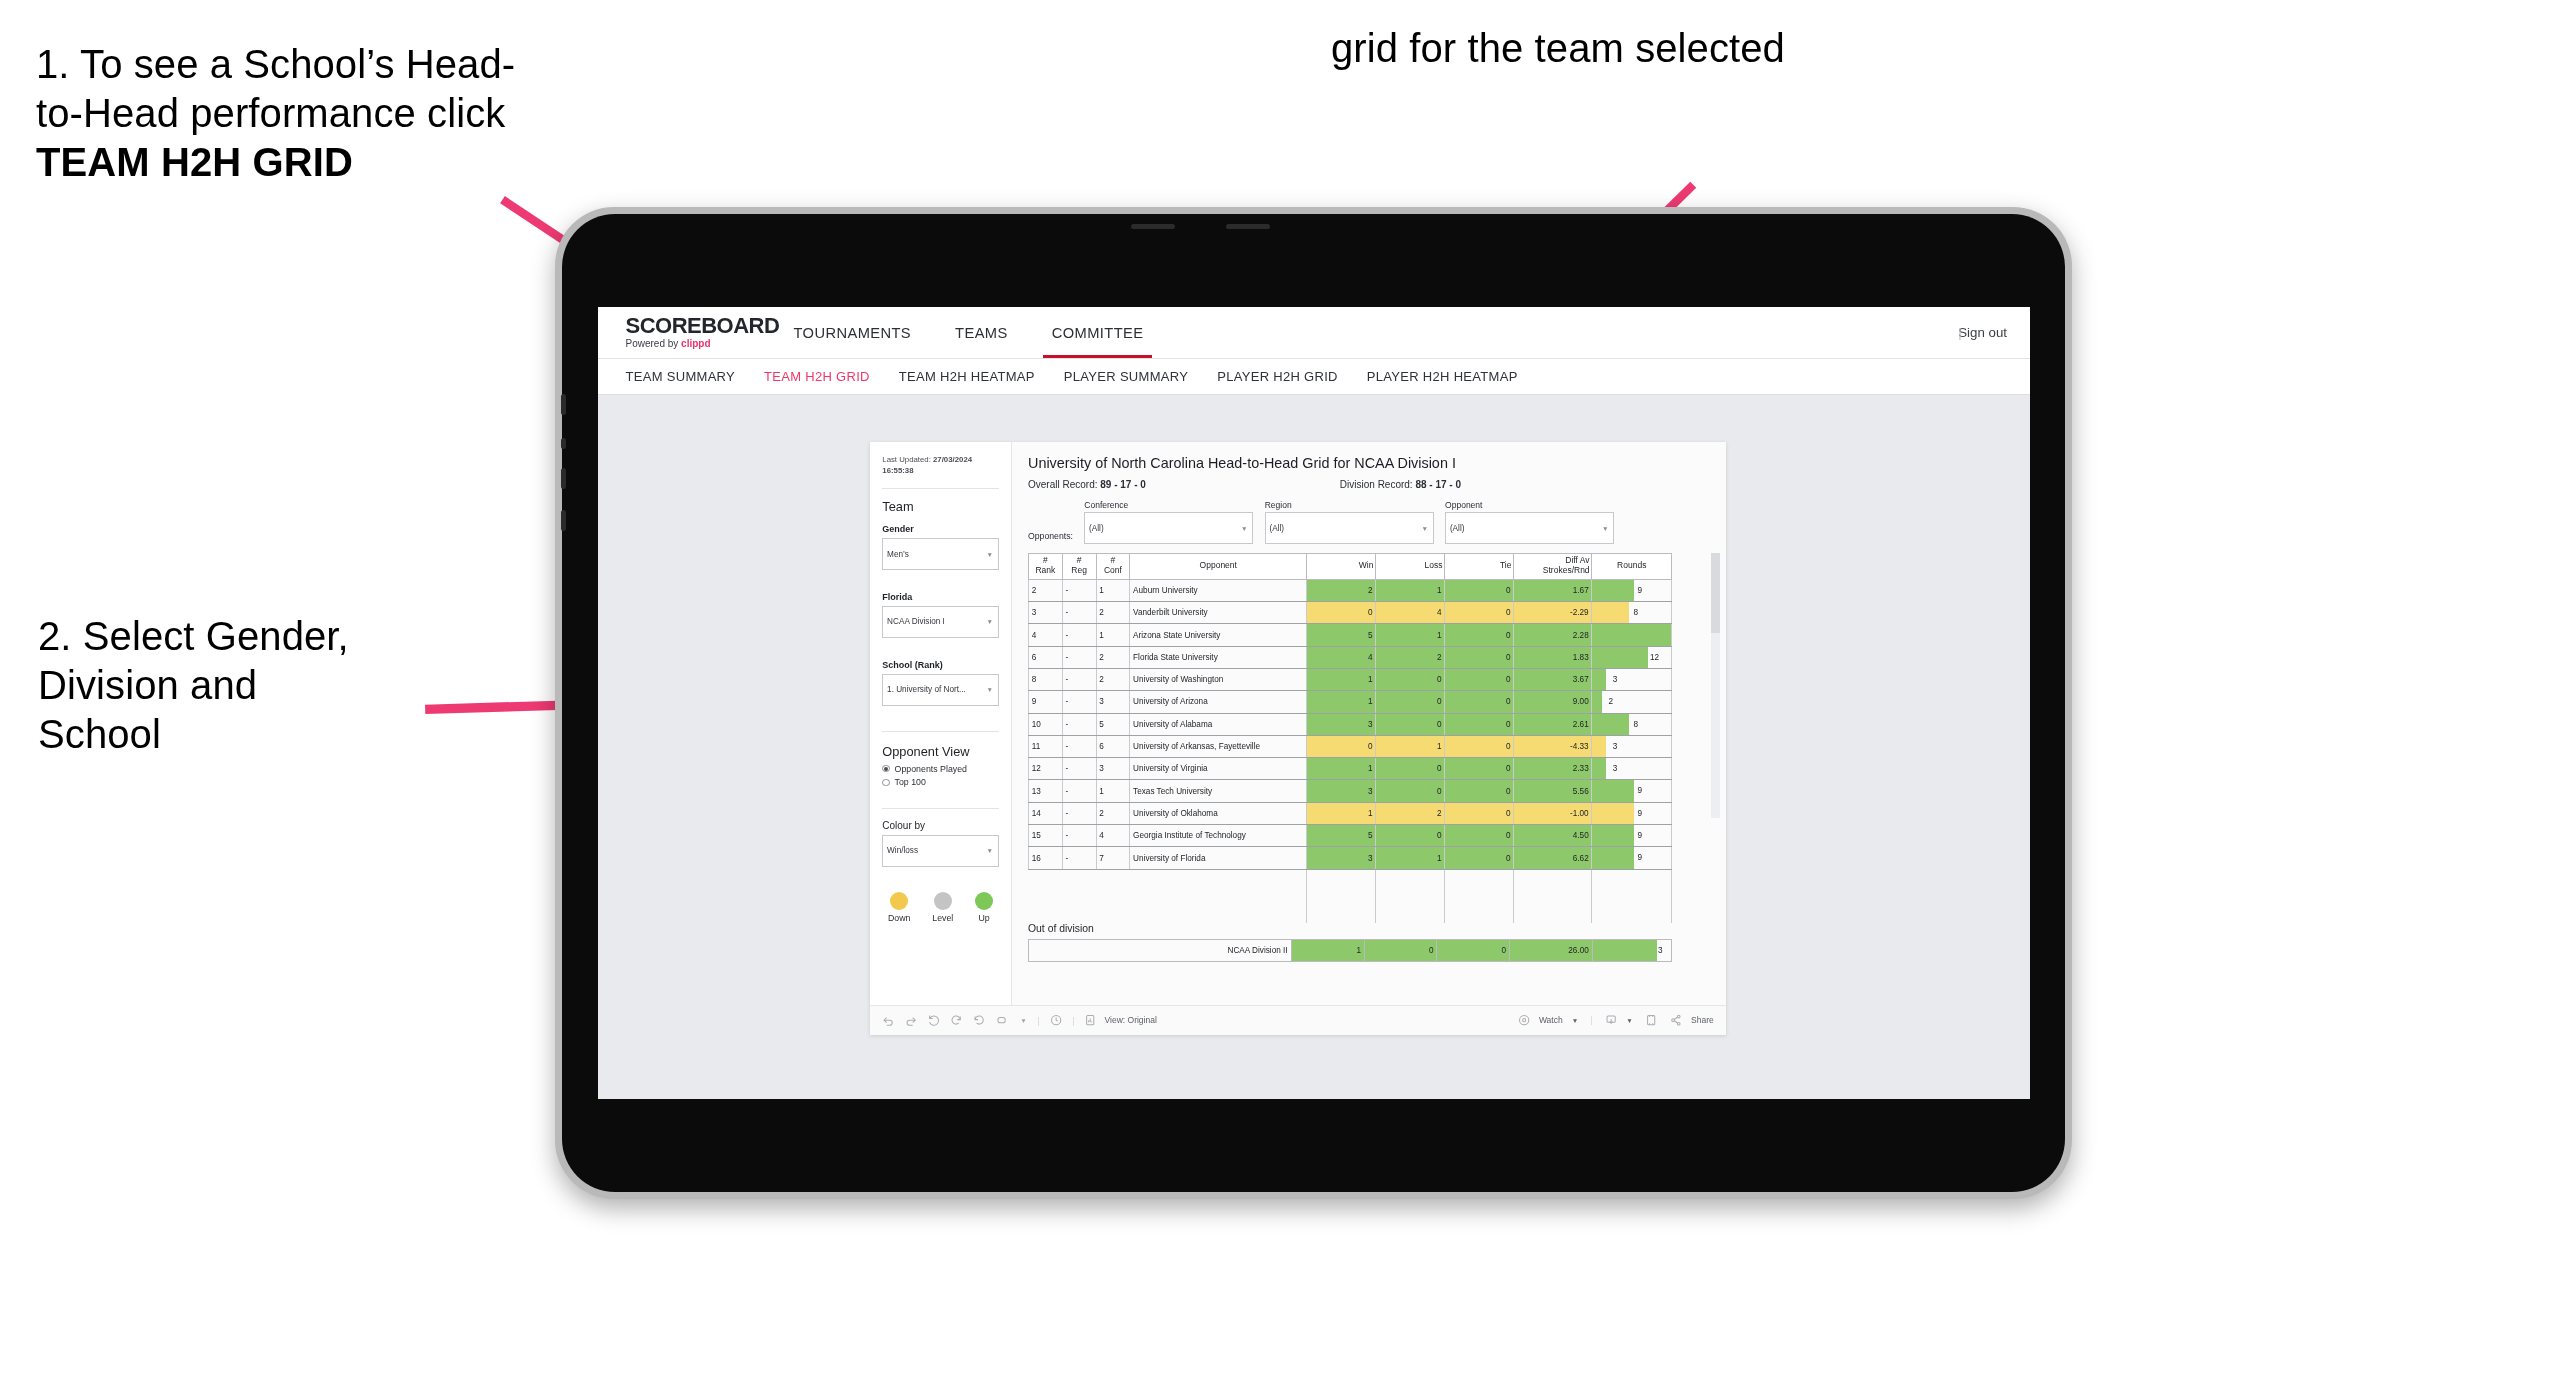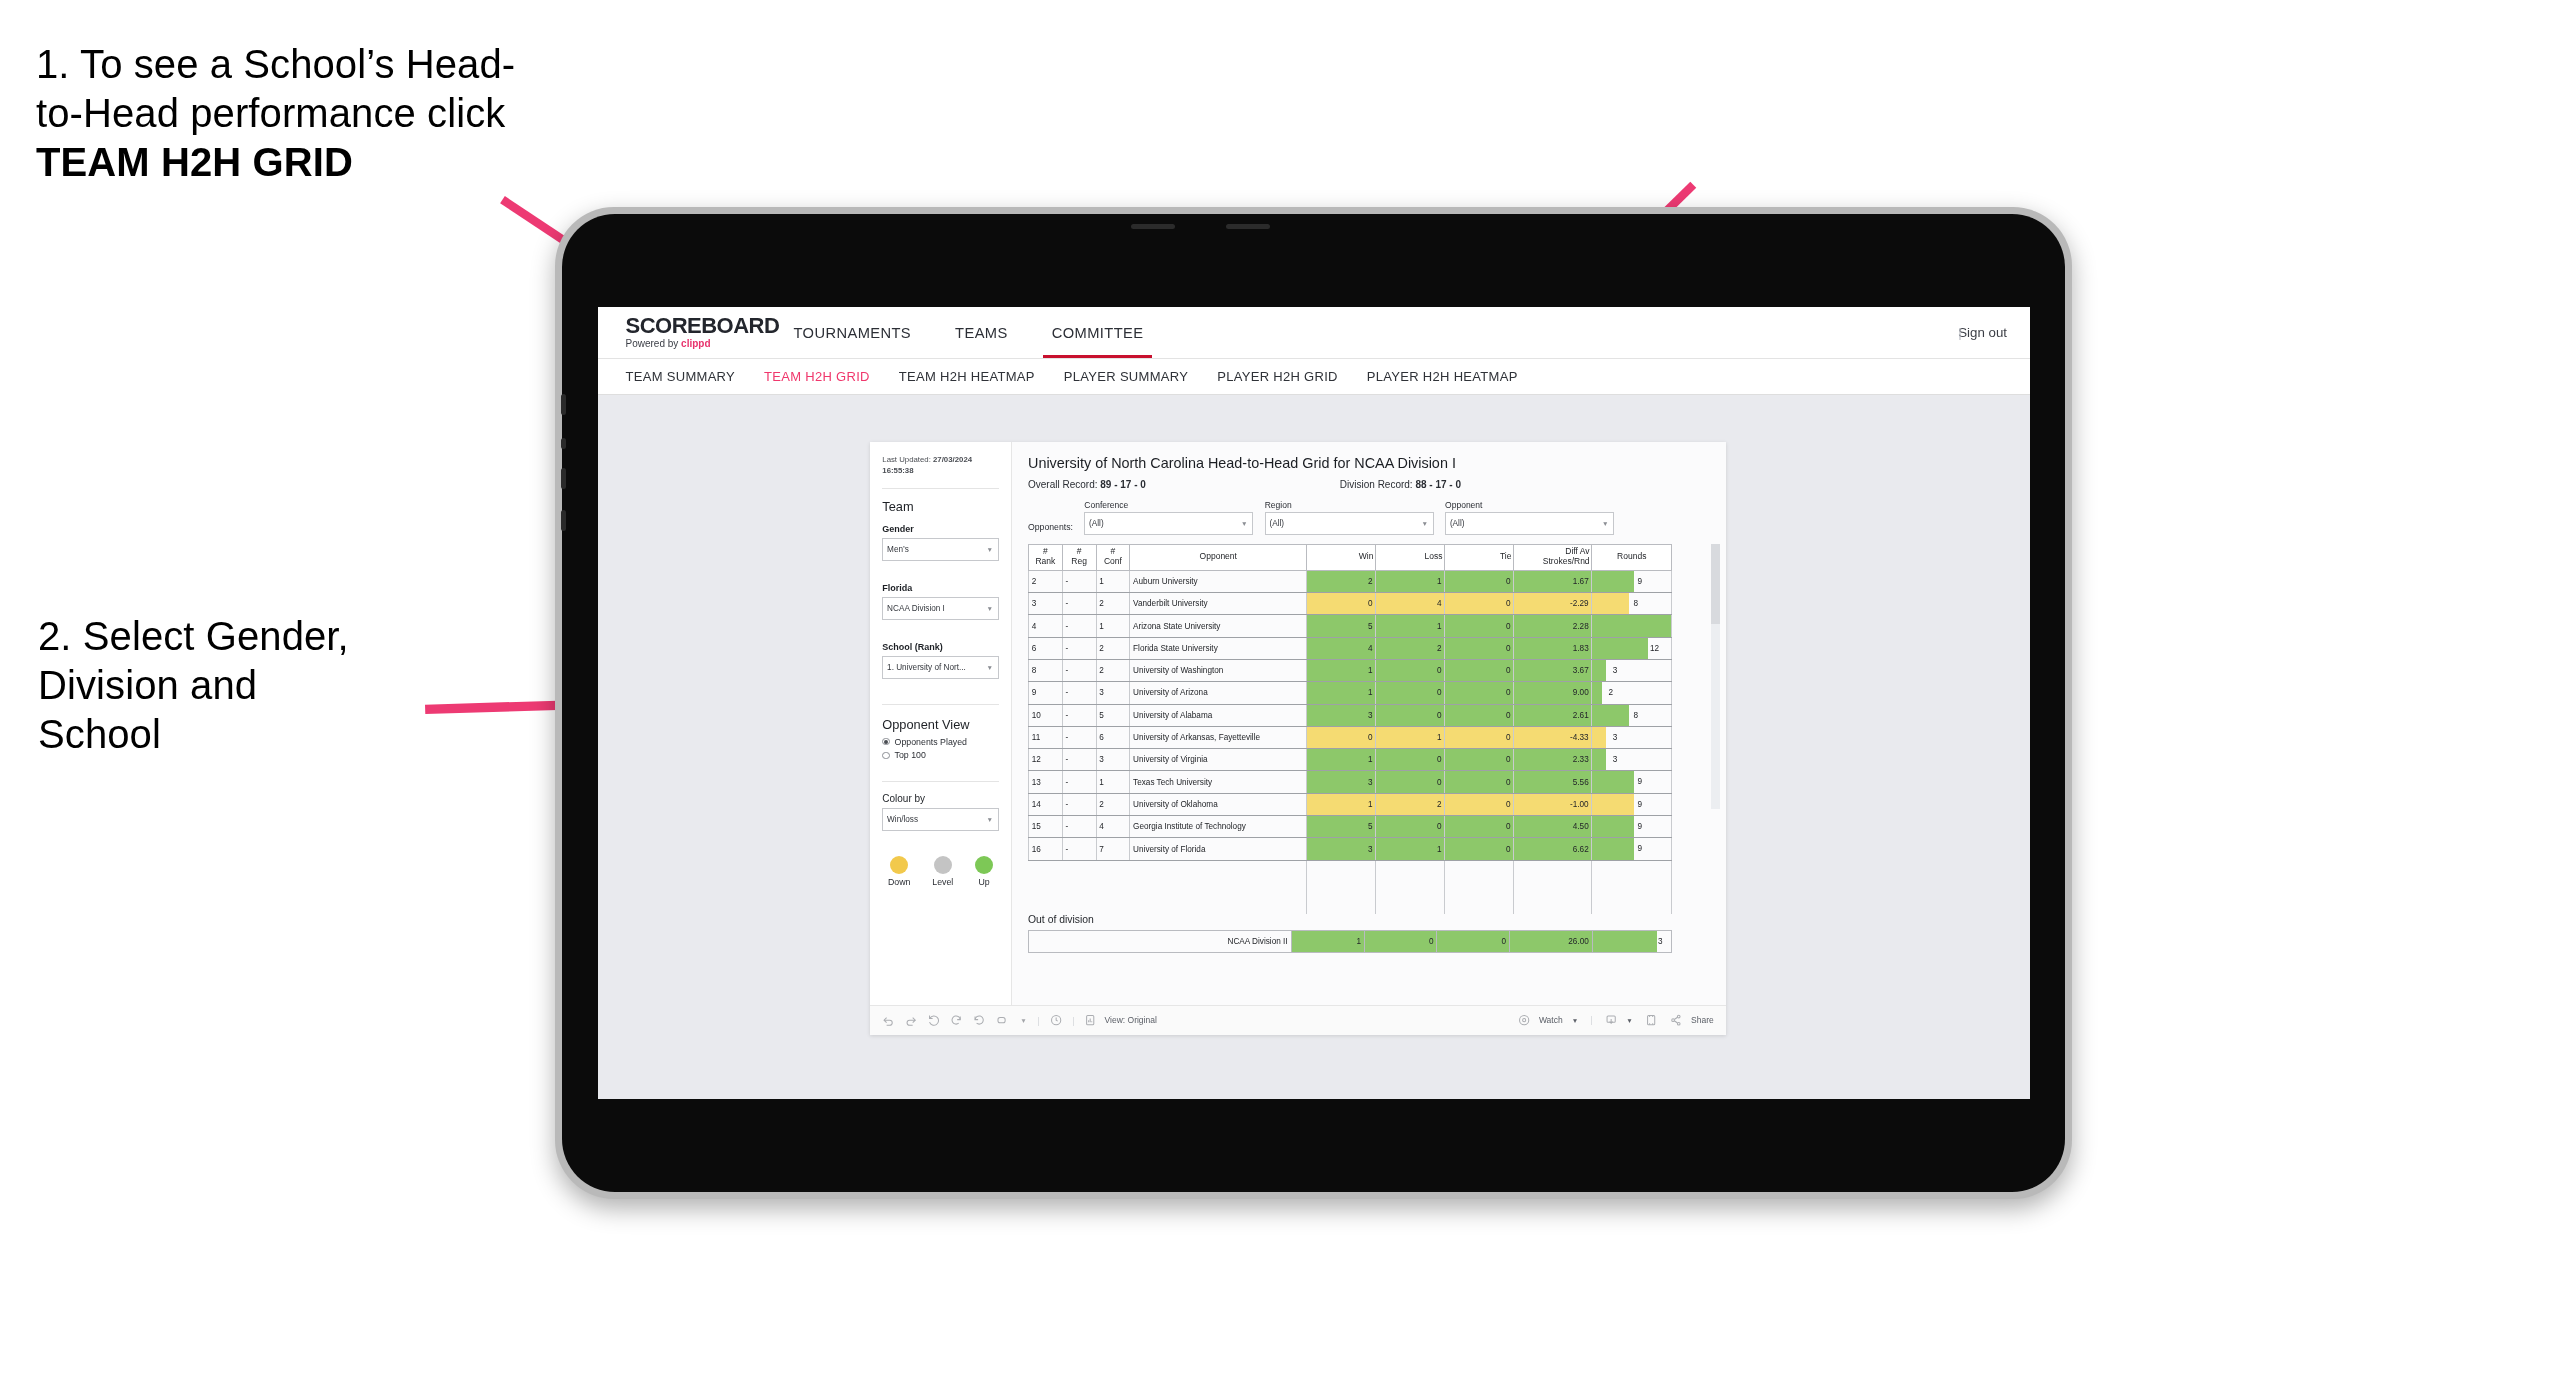--- a/index.html
+++ b/index.html
@@ -49,21 +49,21 @@
       box-shadow:0 0.9px 3.8px rgba(0,0,0,.13);display:flex;flex-direction:column;}
   .sheet-body{flex:1;display:flex;min-height:0;}
 
   
   .pane{width:142px;border-right:0.9px solid #e6e6e6;padding:13.3px 12.3px 0 12.3px;box-sizing:border-box;background:#fff;}
   .updated{font-size:7.8px;color:#4b4e54;line-height:1.35;}
   .updated b{font-weight:bold;}
   .hr{height:0.9px;background:#e4e4e4;margin:11.4px 0 10.4px;}
   .pane h3{margin:0 0 10.4px 0;font-size:12.8px;font-weight:normal;color:#1d2025;}
   .pane h4{margin:0 0 3.8px 0;font-size:9px;font-weight:bold;color:#1d2025;}
-  .sel{height:23px;border:0.9px solid #c6c8cc;background:#fff;display:flex;align-items:center;
+  .sel{height:32px;border:0.9px solid #c6c8cc;background:#fff;display:flex;align-items:center;
        padding:0 3.8px;font-size:8.2px;color:#33363c;box-sizing:border-box;position:relative;}
   .sel .car{position:absolute;right:4.7px;color:#8a8d93;font-size:6.6px;}
   .gap{height:22px;}
   .radio{display:flex;align-items:center;gap:4.7px;font-size:8.8px;color:#2b2e34;margin-top:3.8px;}
   .rdot{width:7.6px;height:7.6px;border-radius:50%;border:0.9px solid #8b8e94;box-sizing:border-box;
         display:inline-flex;align-items:center;justify-content:center;}
   .rdot.on::after{content:"";width:3.8px;height:3.8px;border-radius:50%;background:#4a4d53;}
   .legend{display:flex;justify-content:space-between;margin-top:25px;padding:0 5.7px;}
   .legend .it{text-align:center;}
   .legend .dot{width:18px;height:18px;border-radius:50%;margin:0 auto 3.8px;}
@@ -118,20 +118,21 @@
   <div style="font-weight:bold">TEAM H2H GRID</div>
 </div>
 
 <div class="anno" id="anno2">
   <div>2. Select Gender,</div>
   <div>Division and</div>
   <div>School</div>
 </div>
 
 <div class="anno" id="anno3">
+  <div>grid for the team selected</div>
 </div>
 
 <svg class="arrow" id="arrow1" style="left:493px;top:190px;" width="313" height="209" viewBox="0 0 330 220">
   <line x1="10" y1="10" x2="248" y2="168" stroke="#ed3a73" stroke-width="9"></line>
   <polygon points="244,136 290,196 218,190" fill="#ed3a73"></polygon>
 </svg>
 
 <svg class="arrow" id="arrow2" style="left:417px;top:664px;" width="455" height="104" viewBox="0 0 480 110">
   <line x1="8" y1="48" x2="405" y2="36" stroke="#ed3a73" stroke-width="10"></line>
   <polygon points="386,8 460,36 388,66" fill="#ed3a73"></polygon>

